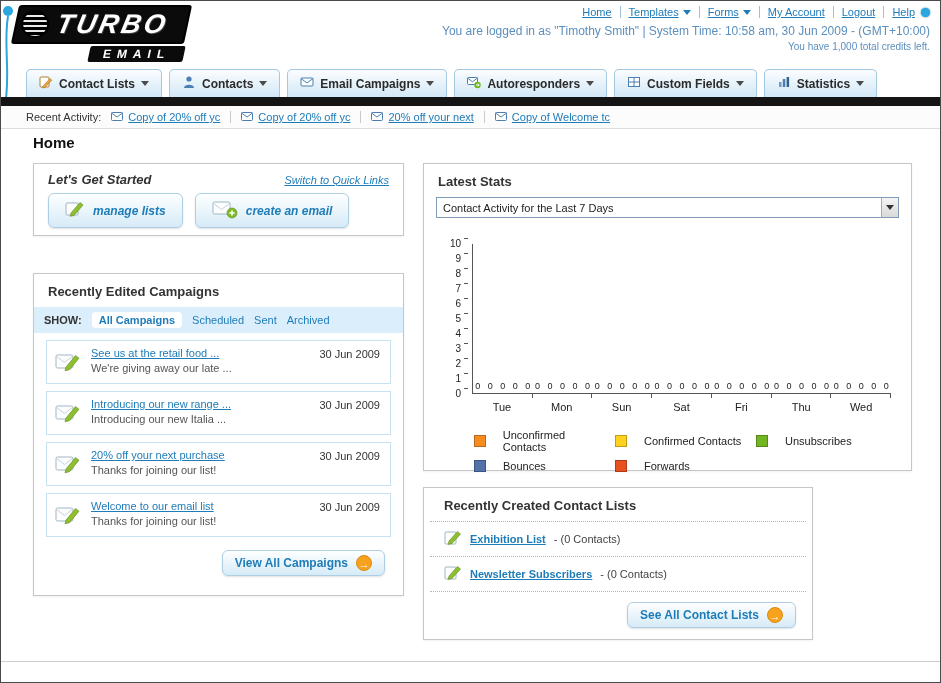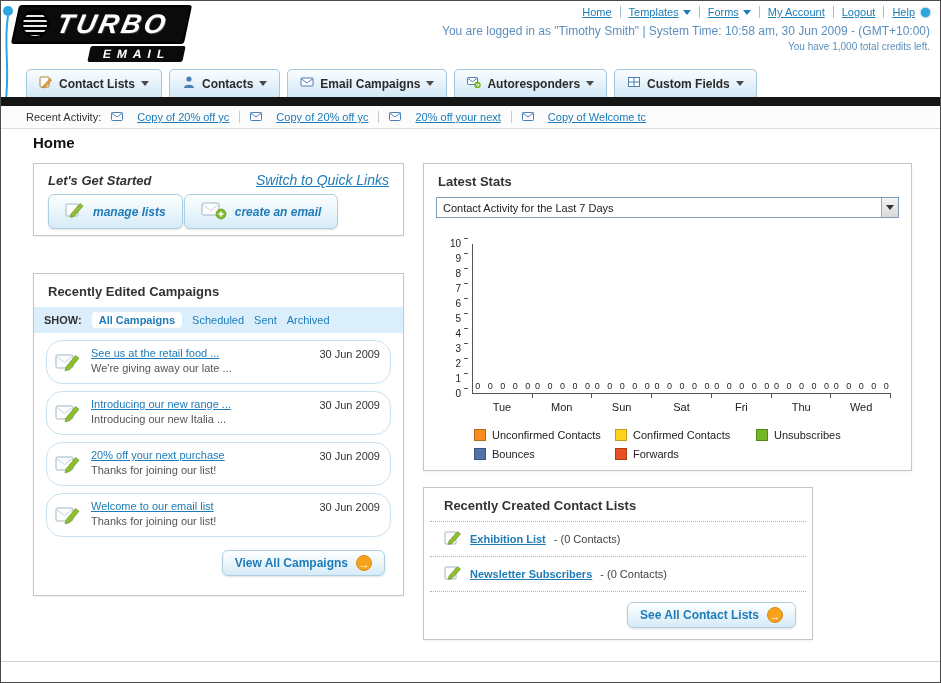--- a/index.html
+++ b/index.html
@@ -56,21 +56,21 @@
   .nav-caret { width: 0; height: 0; border-left: 4px solid transparent; border-right: 4px solid transparent; border-top: 5px solid #4a4a4a; display: inline-block; }
   .black-bar { position: absolute; top: 96px; left: 0; right: 0; height: 9px; background: #151515; }
 
   
   .activity-bar {
     position: absolute; top: 105px; left: 0; right: 0; height: 23px;
     background: #fcfcfc; border-bottom: 1px solid #ddd;
     display: flex; align-items: center; padding-left: 25px; font-size: 11px;
   }
   .activity-label { color: #333; margin-right: 0; }
-  .activity-item { display: inline-flex; align-items: center; gap: 14px; padding: 0 10px; border-right: 1px solid #c9c9c9; cursor: pointer; }
+  .activity-item { display: inline-flex; align-items: center; gap: 5px; padding: 0 10px; border-right: 1px solid #c9c9c9; cursor: pointer; }
   .activity-item:last-child { border-right: none; }
   .activity-link { color: #1e7cb8; text-decoration: underline; white-space: nowrap; }
 
   
   .page-title { position: absolute; top: 133px; left: 32px; font-size: 15px; font-weight: bold; color: #111; }
   .panel { position: absolute; background: #fff; border: 1px solid #c6c6c6; box-shadow: 0 1px 2px rgba(0,0,0,0.06); }
   .panel-title { font-size: 13px; font-weight: bold; color: #333; }
   .blue-btn {
     display: inline-flex; align-items: center; gap: 8px;
     background: linear-gradient(#feffff, #d6ebf7);
@@ -80,32 +80,32 @@
   }
   .arrow-circle {
     width: 16px; height: 16px; border-radius: 50%; background: #f6a21d;
     color: #fff; font-size: 11px; font-weight: bold; line-height: 16px; text-align: center;
     display: inline-block; border: 1px solid #d98c0f;
   }
 
   
   .get-started { top: 162px; left: 32px; width: 371px; height: 73px; font-style: italic; }
   .gs-head { display: flex; justify-content: space-between; align-items: center; padding: 8px 14px 2px 14px; }
-  .gs-link { font-size: 14px; color: #1e7cb8; text-decoration: underline; cursor: pointer; margin-left: 13px; }
-  .gs-buttons { display: flex; gap: 1px; padding: 4px 14px; }
+  .gs-link { font-size: 11px; color: #1e7cb8; text-decoration: underline; cursor: pointer; margin-left: 13px; }
+  .gs-buttons { display: flex; gap: 12px; padding: 4px 14px; }
 
   
   .campaigns { top: 272px; left: 32px; width: 371px; height: 323px; }
   .camp-title { padding: 10px 14px 8px 14px; }
   .filter-bar { background: #dbeefb; padding: 5px 10px; display: flex; align-items: center; gap: 10px; font-size: 11px; }
   .show-label { font-weight: bold; color: #333; }
   .filter { color: #1e7cb8; cursor: pointer; }
   .filter.active { background: #fff; border-radius: 4px; padding: 2px 7px; color: #1e7cb8; font-weight: bold; }
   .camp-row {
-    margin: 7px 12px; border: 1px solid #c9e2f2; border-radius: 16px;
+    margin: 7px 12px; border: 1px solid #c9e2f2; border-radius: 0;
     padding: 6px 10px 6px 44px; position: relative; height: 44px; cursor: pointer; background: #fff;
   }
   .camp-icon { position: absolute; left: 8px; top: 10px; }
   .camp-title-link { font-size: 11px; color: #1e7cb8; text-decoration: underline; display: block; }
   .camp-sub { font-size: 11px; color: #555; margin-top: 3px; display: block; }
   .camp-date { position: absolute; right: 10px; top: 7px; font-size: 11px; color: #333; }
   .camp-footer { text-align: right; padding: 6px 18px 0 0; }
 
   
   .stats { top: 162px; left: 422px; width: 489px; height: 308px; }
@@ -130,21 +130,21 @@
   .day-group::after { content: ''; position: absolute; bottom: -5px; right: 0; width: 1px; height: 5px; background: #555; }
   .zero-row {
     position: absolute; bottom: 2px; left: 0; right: 0; text-align: center;
     font-size: 9px; color: #222; word-spacing: 5px; white-space: nowrap;
   }
   .chart-x-labels { display: flex; margin-top: 7px; }
   .xlabel { flex: 1; text-align: center; font-size: 11px; color: #222; }
   .chart-legend { margin: 16px 0 0 2px; display: grid; grid-template-columns: repeat(3, 1fr); gap: 7px 6px; }
   .legend-item { display: flex; align-items: center; gap: 6px; }
   .swatch { width: 12px; height: 12px; display: inline-block; border: 1px solid rgba(0,0,0,0.25); }
-  .legend-label { font-size: 11px; color: #222; }
+  .legend-label { font-size: 11px; color: #222; margin-left: 11px; }
 
   
   .clists { top: 486px; left: 422px; width: 390px; height: 153px; }
   .clists-title { padding: 10px 14px 8px 14px; border-bottom: 1px dotted #b5b5b5; margin: 0 6px; }
   .clist-item { display: flex; align-items: center; gap: 8px; padding: 8px 14px; margin: 0 6px; border-bottom: 1px dotted #b5b5b5; cursor: pointer; font-size: 11px; }
   .clist-name { color: #1e7cb8; text-decoration: underline; font-weight: bold; }
   .clist-detail { color: #444; }
   .clists-footer { text-align: right; padding: 10px 16px 0 0; }
 
   .footer-line { position: absolute; left: 0; right: 0; top: 660px; border-top: 1px solid #cfcfcf; }
@@ -232,20 +232,29 @@
   </div>
   <div class="nav-tab">
     <span><svg width="14" height="14" viewBox="0 0 14 14">
           <rect x="1.5" y="2.5" width="11" height="9" fill="#fff" stroke="#4b7fb3"></rect>
           <line x1="7" y1="2.5" x2="7" y2="11.5" stroke="#4b7fb3"></line>
           <line x1="1.5" y1="7" x2="12.5" y2="7" stroke="#4b7fb3"></line>
         </svg></span>
     <span>Custom Fields</span>
     <span class="nav-caret"></span>
   </div>
+  <div class="nav-tab">
+    <span><svg width="14" height="14" viewBox="0 0 14 14">
+          <rect x="2" y="7" width="2.5" height="5" fill="#6d9ec7"></rect>
+          <rect x="5.8" y="4" width="2.5" height="8" fill="#4b7fb3"></rect>
+          <rect x="9.6" y="2" width="2.5" height="10" fill="#365f8a"></rect>
+        </svg></span>
+    <span>Statistics</span>
+    <span class="nav-caret"></span>
+  </div>
 </div>
 <div class="black-bar"></div>
 
 <div class="activity-bar">
   <span class="activity-label">Recent Activity:</span>
   <span class="activity-item">
     <span><svg width="12" height="9" viewBox="0 0 12 9">
           <rect x="0.5" y="0.5" width="11" height="8" rx="1" fill="#fff" stroke="#4b7fb3"></rect>
           <path d="M0.5 1 L6 5 L11.5 1" stroke="#4b7fb3" fill="none"></path>
         </svg></span>

